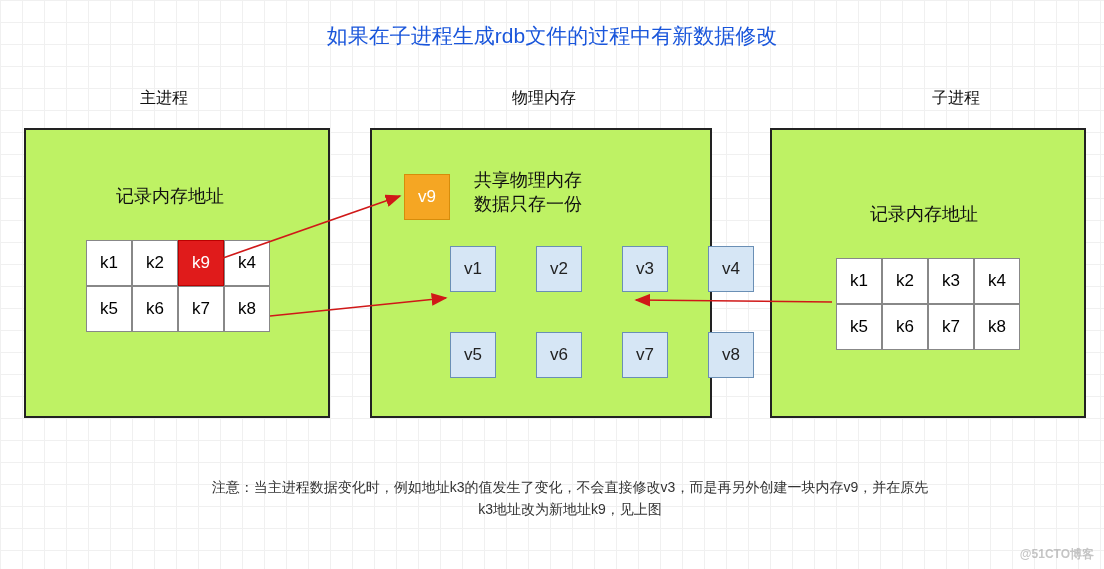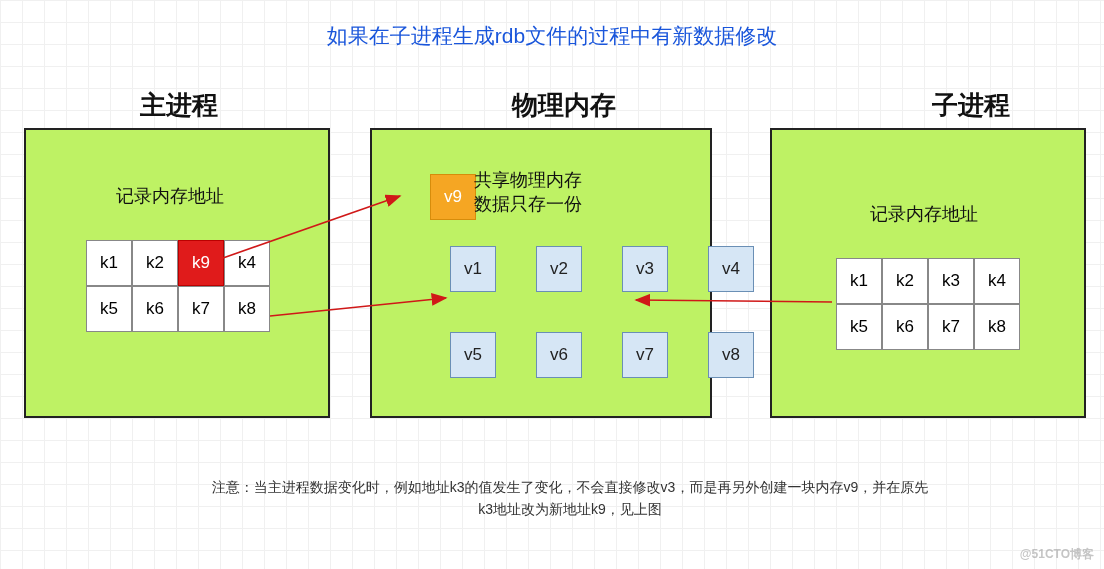--- a/index.html
+++ b/index.html
@@ -23,23 +23,22 @@
   .title {
     position: absolute;
     top: 22px; left: 0; right: 0;
     text-align: center;
     color: #1a56db;
     font-size: 21px;
     font-weight: 500;
   }
   .section-label {
     position: absolute;
-    font-size: 26px;
+    font-size: 16px;
     color: #111;
-    font-weight: bold;
   }
   .panel {
     position: absolute;
     border: 2px solid #222;
     background: #bef264;
   }
   .sub-label {
     position: absolute;
     font-size: 18px;
     color: #111;
@@ -70,21 +69,20 @@
     border: 1px solid #b00;
   }
   .v9-box {
     position: absolute;
     width: 46px; height: 46px;
     background: #f5a623;
     border: 1px solid #d68c0b;
     color: #fff;
     display: flex; align-items: center; justify-content: center;
     font-size: 17px;
-    margin-left: 26px;
   }
   .footnote {
     position: absolute;
     left: 0; right: 0;
     text-align: center;
     font-size: 14px;
     color: #333;
     line-height: 1.6;
     padding-left: 36px;
   }

